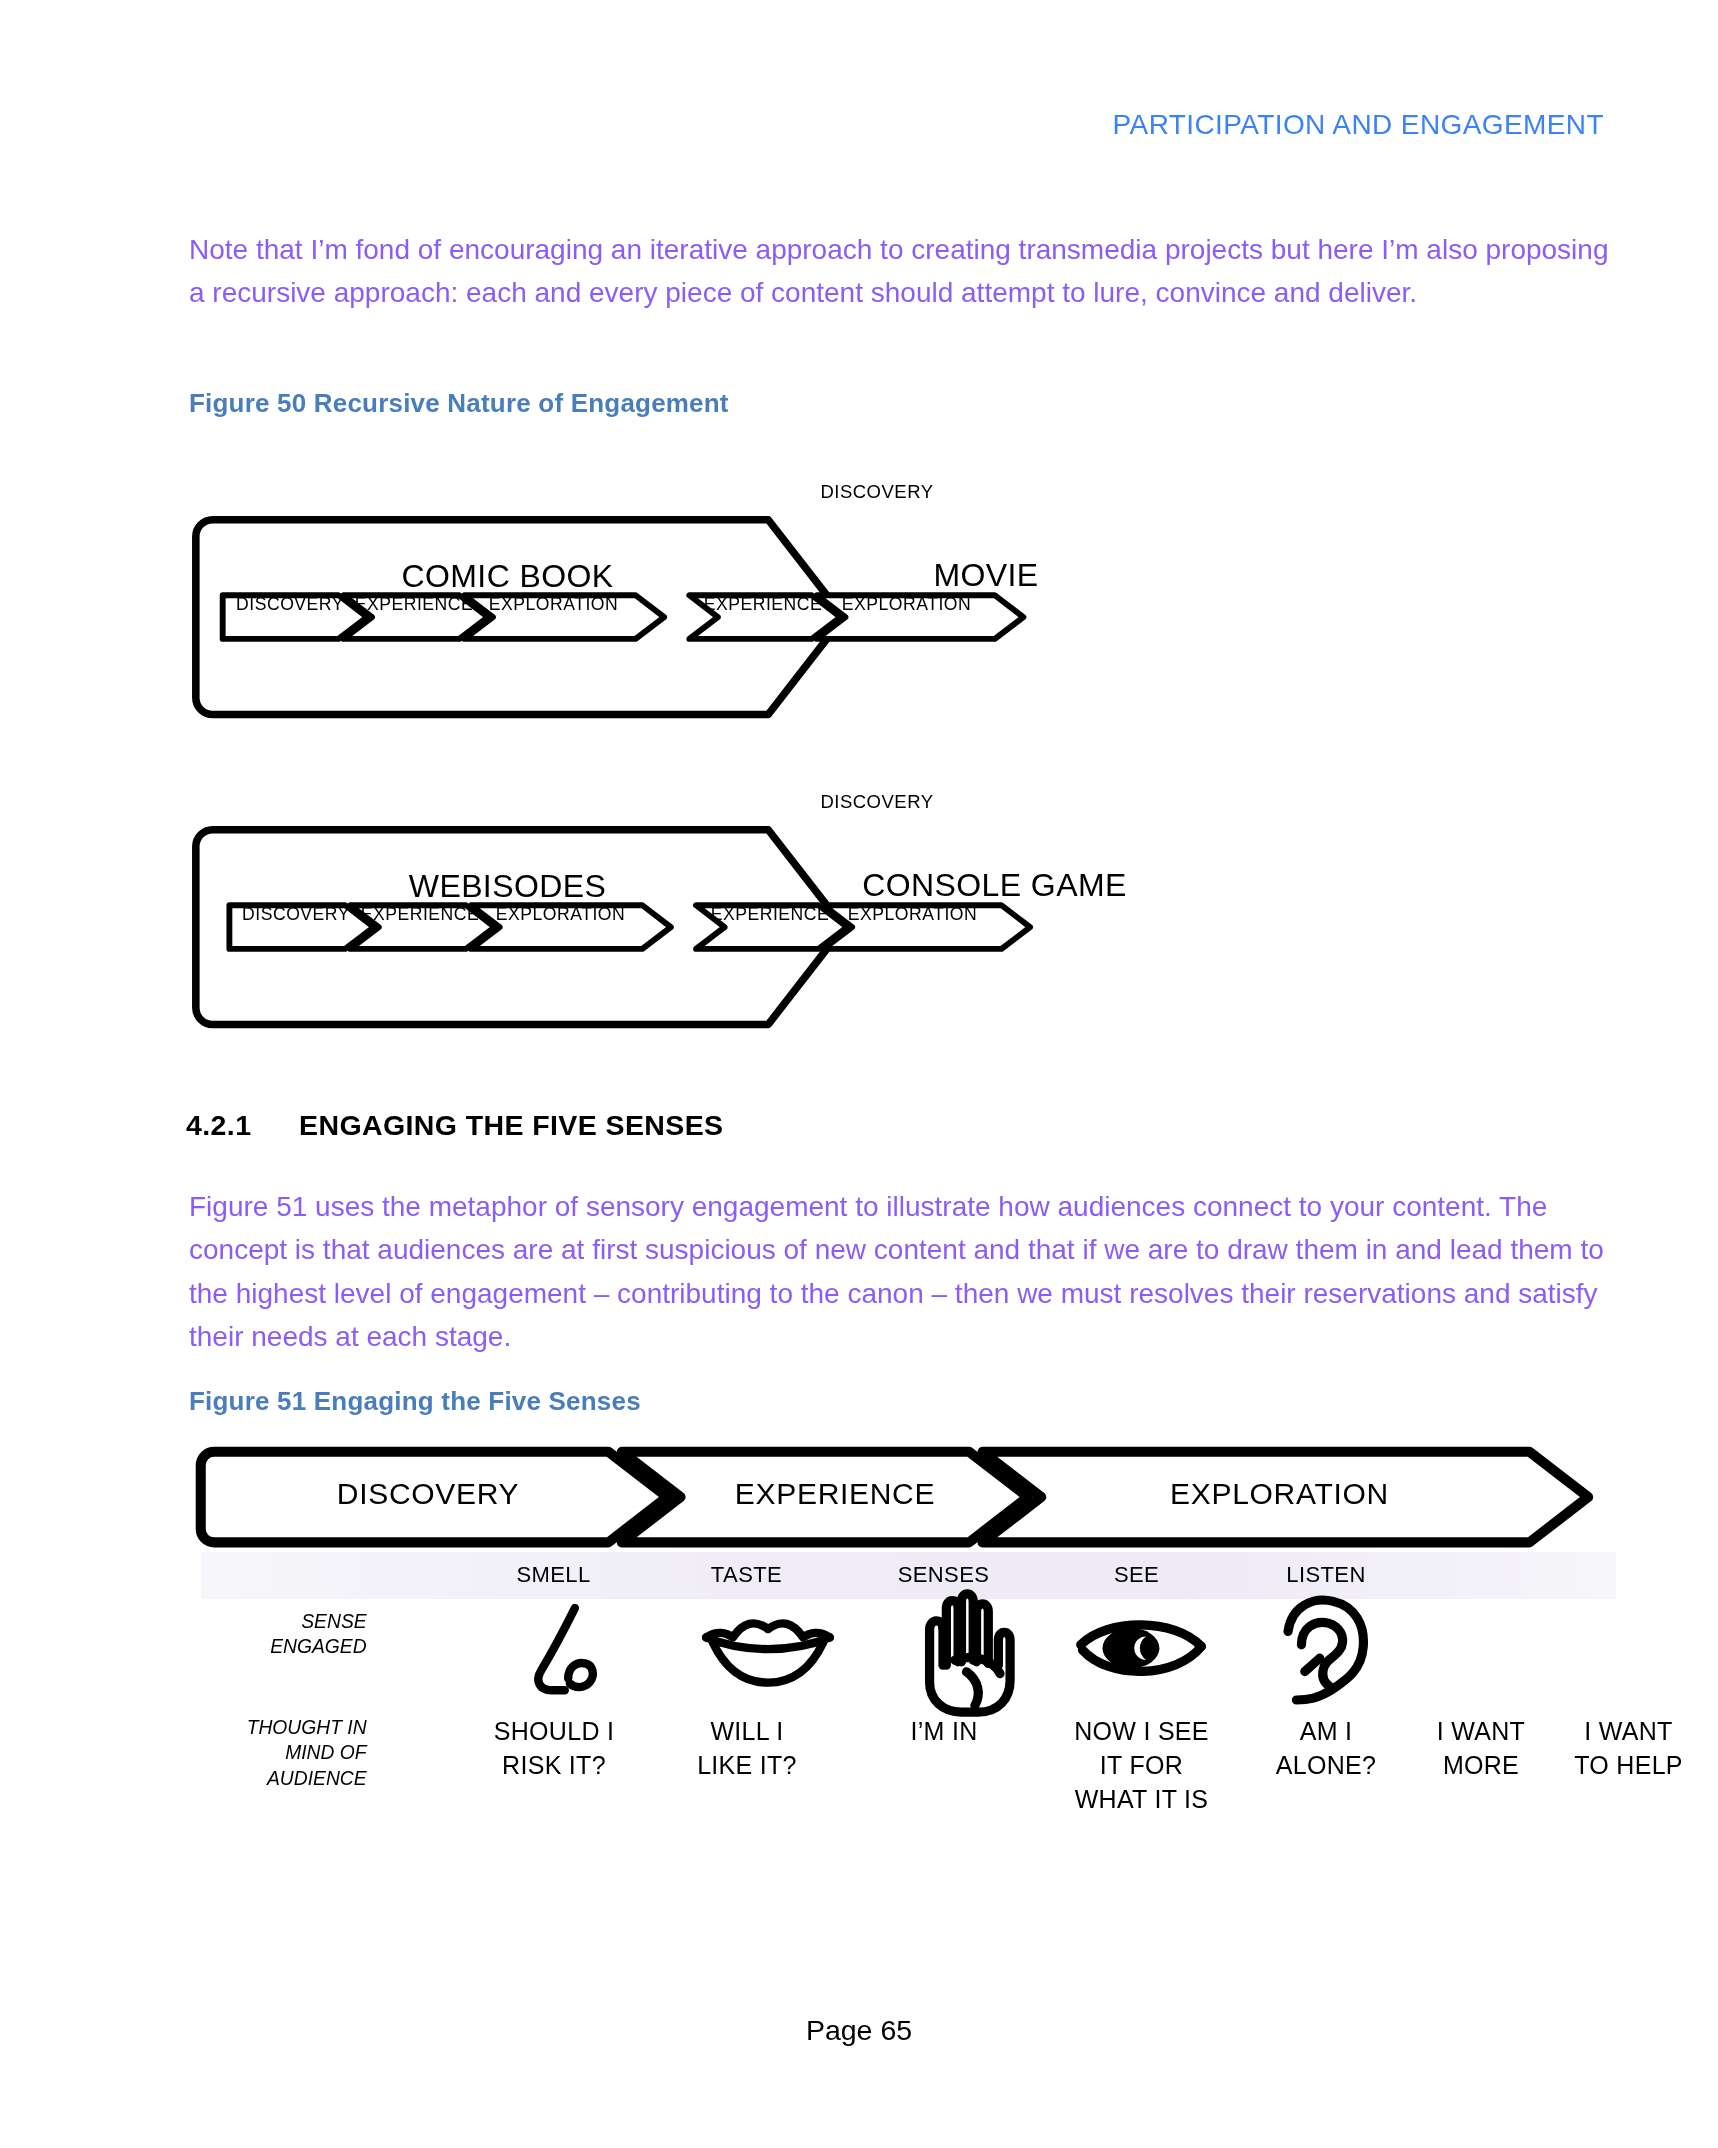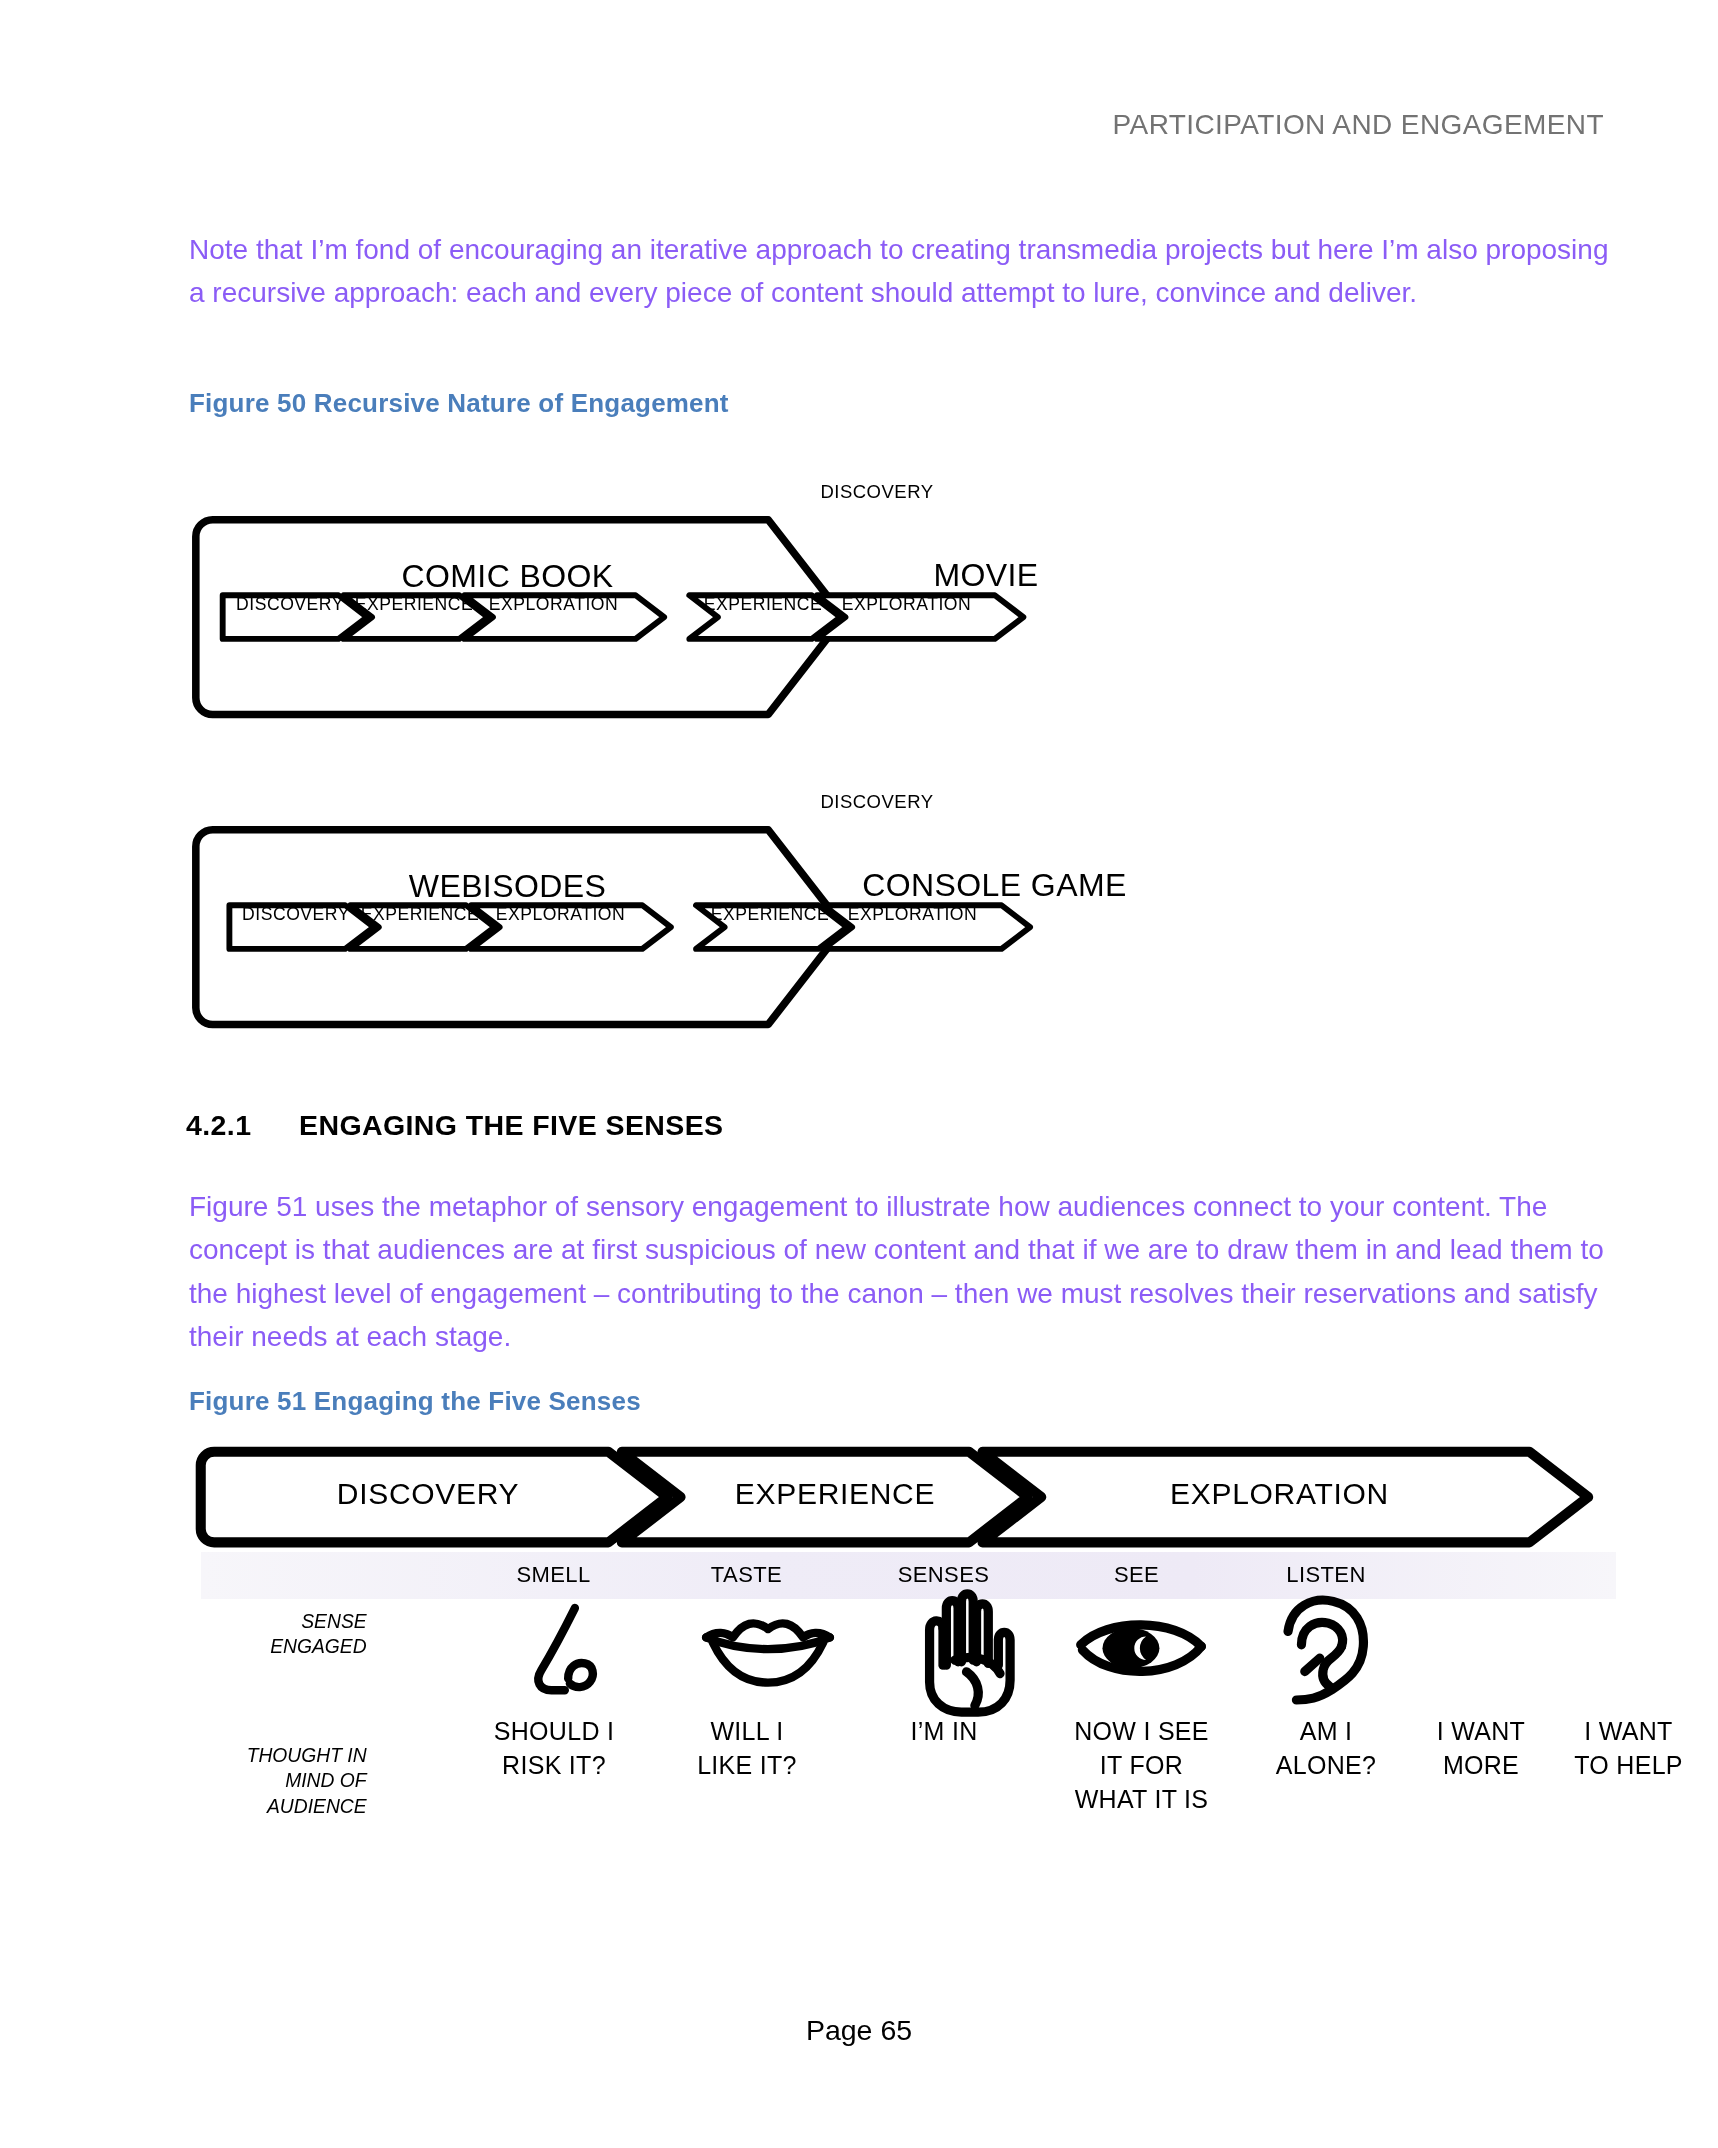--- a/index.html
+++ b/index.html
@@ -25,21 +25,21 @@
 
   
   .running-header {
     position: absolute;
     left: 0;
     top: 109px;
     width: 1604px;
     text-align: right;
     font-size: 28px;
     letter-spacing: 0.4px;
-    color: #737373;
+    color: #3b82f6;
   }
 
   
   .body-para {
     position: absolute;
     left: 189px;
     width: 1426px;
     font-size: 28px;
     line-height: 1.55;
     color: #8b5cf6;
@@ -127,21 +127,21 @@
     left: -8.4px;
     width: 186px;
     text-align: right;
     font-style: italic;
     font-size: 19.3px;
     line-height: 1.32;
     color: #000;
   }
   #label-stages   { top: 23.5px; }
   #label-sense    { top: 164px; }
-  #label-thought  { top: 270px; margin-top: 28px; }
+  #label-thought  { top: 270px; }
 
   .stage-text {
     position: absolute;
     top: 32px;
     font-size: 30px;
     letter-spacing: 0.7px;
     text-align: center;
   }
 
   .sense-band {

